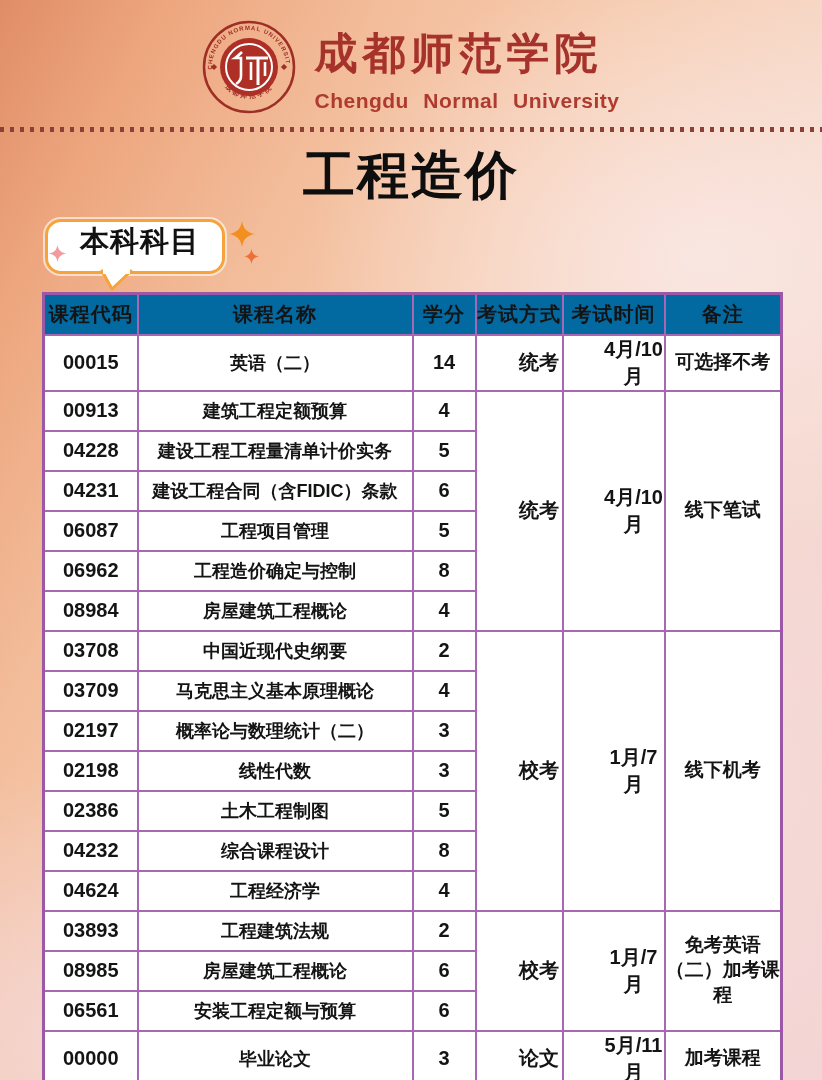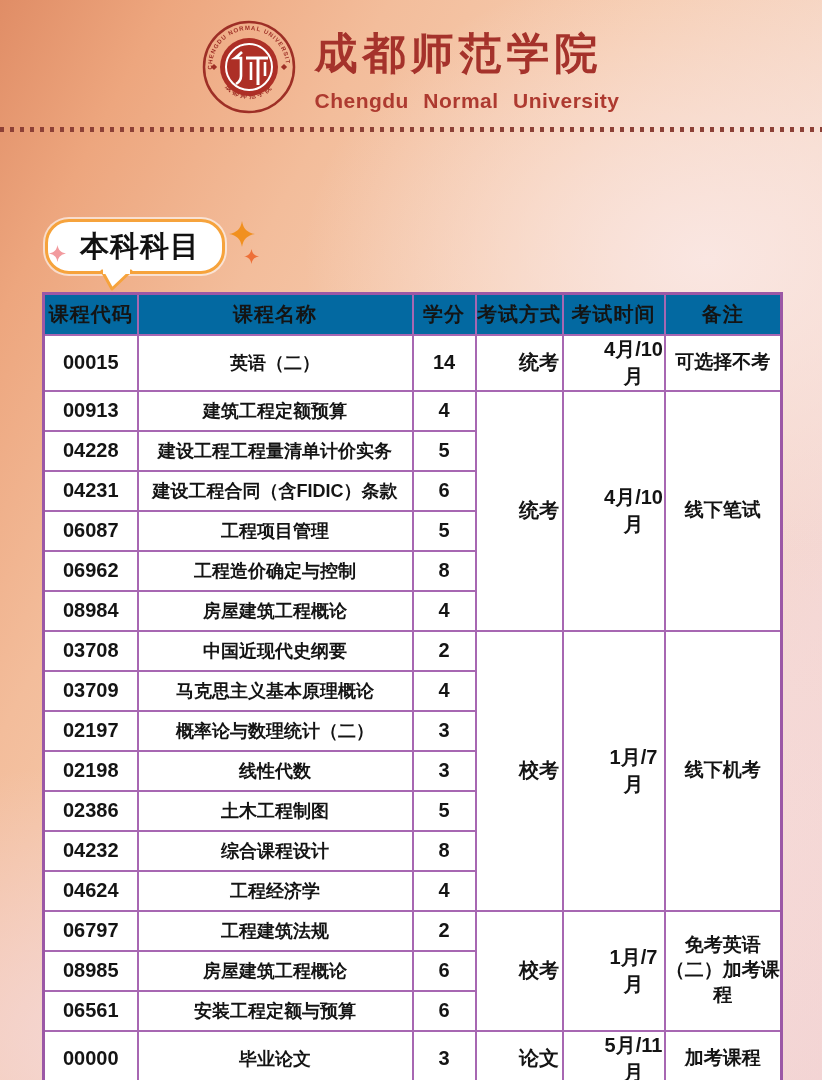--- a/index.html
+++ b/index.html
@@ -26,22 +26,22 @@
 
   .dotted-line { position:absolute; top:127px; left:0; width:822px; height:5px;
     background:repeating-linear-gradient(90deg, #8d4036 0 4px, rgba(0,0,0,0) 4px 10px); }
 
   
   .page-title { position:absolute; top:141px; left:0; right:0; text-align:center;
     font-size:52px; font-weight:900; color:#0e0e0e; letter-spacing:2px; }
 
   
   .badge-bubble { position:absolute; left:45px; top:219px; height:55px;
-    background:#ffffff; border:3px solid #f6a33c; border-radius:24px;
-    display:flex; align-items:center; padding:0 22px 0 32px;
+    background:#ffffff; border:3px solid #f6a33c; border-radius:16px;
+    display:flex; align-items:flex-start; padding:0 22px 0 32px;
     box-shadow:0 0 0 2px rgba(255,255,255,.6); z-index:2; }
   .badge-label { font-size:29px; font-weight:900; color:#111; letter-spacing:1px; }
   .badge-tail { position:absolute; left:100px; top:269px; z-index:3; }
   .sparkle { position:absolute; z-index:1; }
   .sp-pink  { left:49px;  top:245px; z-index:4; }
   .sp-big   { left:229px; top:221px; }
   .sp-small { left:244px; top:249px; }
 
   
   .table-wrap { position:absolute; left:42px; top:292px; }
@@ -87,20 +87,21 @@
       </svg>
     </span>
     <div class="brand-names">
       <div class="brand-zh">成都师范学院</div>
       <div class="brand-en">Chengdu Normal University</div>
     </div>
   </div>
 
   <div class="dotted-line"></div>
 
+  <div class="page-title">工程造价</div>
 
   <div class="badge-bubble">
     <span class="badge-label">本科科目</span>
   </div>
   <span class="badge-tail">
     <svg width="34" height="23">
       <path d="M2 2 L31 2 L12 20 Z" fill="#ffffff" stroke="#f6a33c" stroke-width="3" stroke-linejoin="round"></path>
       <rect x="3" y="0" width="27" height="5" fill="#ffffff"></rect>
     </svg>
   </span>
@@ -214,21 +215,21 @@
             <td class="col-code">04232</td>
             <td class="col-name">综合课程设计</td>
             <td class="col-credit">8</td>
           </tr>
           <tr>
             <td class="col-code">04624</td>
             <td class="col-name">工程经济学</td>
             <td class="col-credit">4</td>
           </tr>
           <tr>
-            <td class="col-code">06797</td>
+            <td class="col-code">03893</td>
             <td class="col-name">工程建筑法规</td>
             <td class="col-credit">2</td>
             <td class="col-method" rowspan="3">校考</td>
             <td class="col-time" rowspan="3">1月/7月</td>
             <td class="col-note" rowspan="3">免考英语（二）加考课程</td>
           </tr>
           <tr>
             <td class="col-code">08985</td>
             <td class="col-name">房屋建筑工程概论</td>
             <td class="col-credit">6</td>

